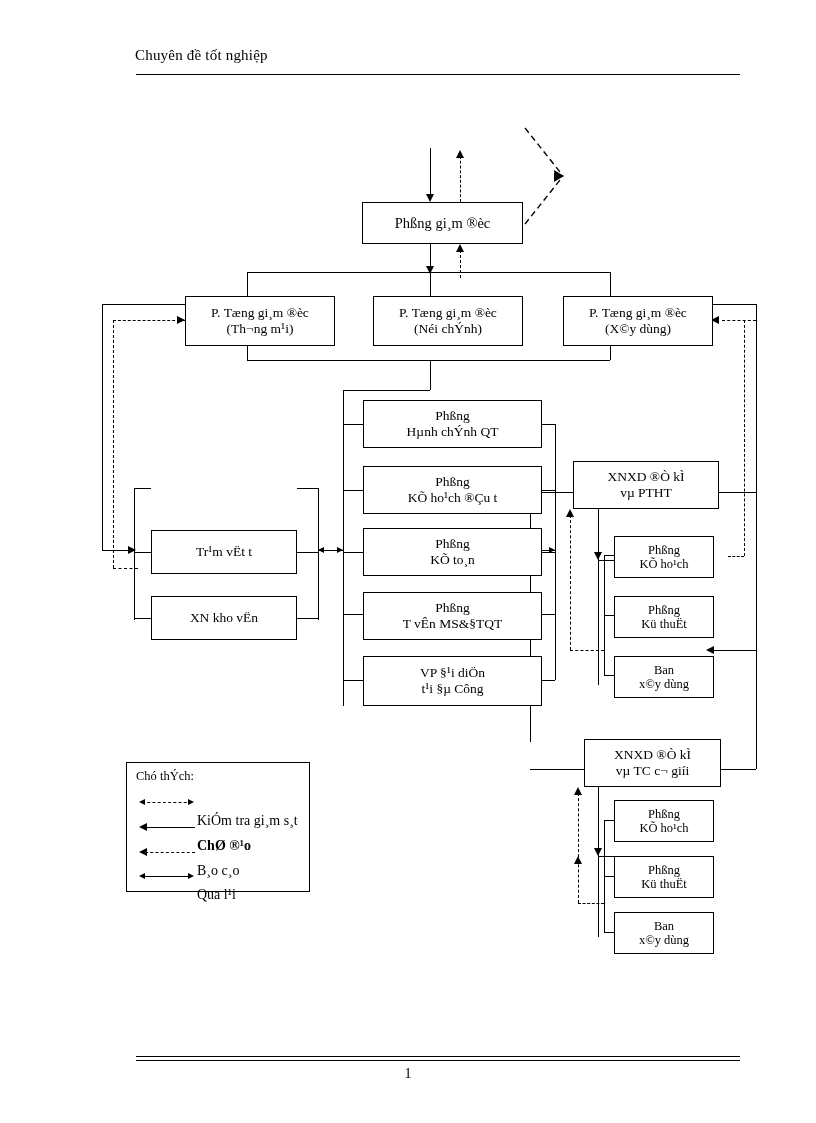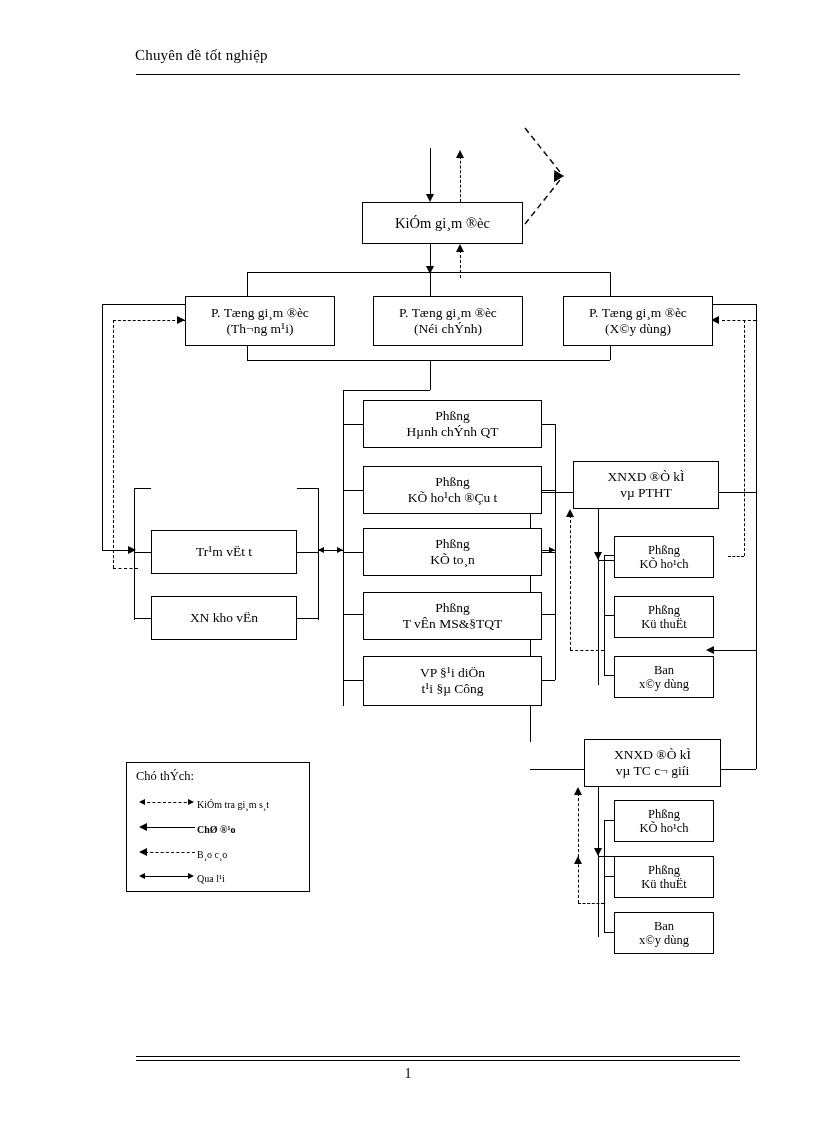--- a/index.html
+++ b/index.html
@@ -65,34 +65,34 @@
   .ar-sm.ar-r{border-top-width:3.5px;border-bottom-width:3.5px;border-left-width:6px;}
   .ar-sm.ar-l{border-top-width:3.5px;border-bottom-width:3.5px;border-right-width:6px;}
 
   
   .legend{
     position:absolute;left:126px;top:762px;width:184px;height:130px;
     box-sizing:border-box;border:1.3px solid #000;background:#fff;z-index:7;
   }
   .legend-title{position:absolute;left:9px;top:6px;font-size:12.5px;white-space:nowrap;}
   .lg-row{position:absolute;left:0;width:184px;height:22px;}
-  .lg-label{position:absolute;left:74px;top:6px;font-size:10px;white-space:nowrap;}
+  .lg-label{position:absolute;left:74px;top:20px;font-size:14px;white-space:nowrap;}
 </style>
 </head>
 <body>
 
 <div class="page">
 
   <div class="hdr-text">Chuyên đề tốt nghiệp</div>
   <div class="hdr-rule"></div>
 
 
 
   <div class="box" style="left:362px;top:202px;width:161px;height:42px;font-size:14.5px;">
-    <span class="l1">KiÓm gi¸m ®èc</span>
+    <span class="l1">Phßng gi¸m ®èc</span>
   </div>
 
   <div class="vl" style="left:430px;top:148px;height:46px;"></div>
   <div class="ar ar-d" style="left:425.5px;top:194px;"></div>
 
   <div class="vld" style="left:460px;top:156px;height:46px;"></div>
   <div class="ar ar-u" style="left:455.5px;top:150px;"></div>
 
   <svg width="816" height="1123" style="position:absolute;left:0;top:0;pointer-events:none;z-index:3;">
     <line x1="525" y1="128" x2="560" y2="172" stroke="#000" stroke-width="1.4" stroke-dasharray="6,4"></line>

